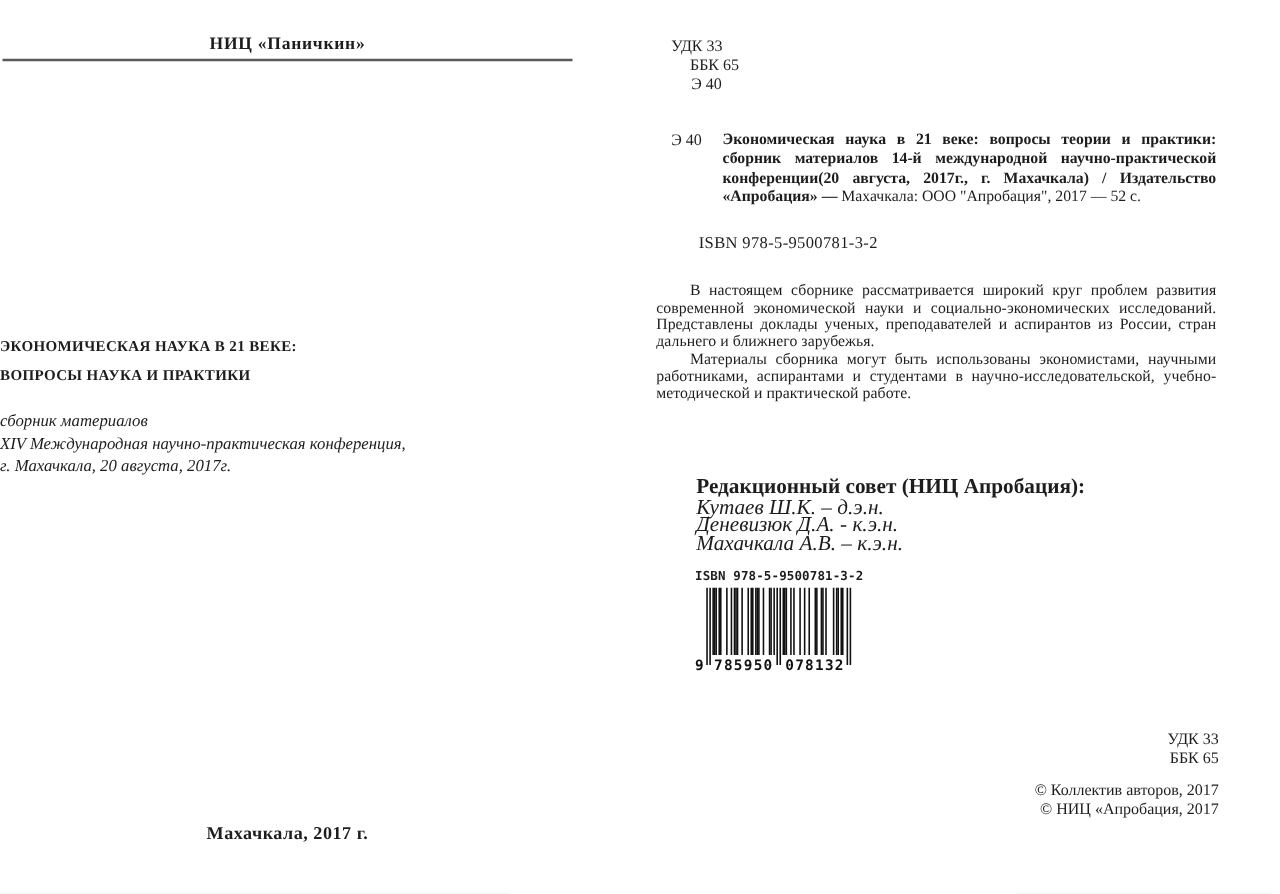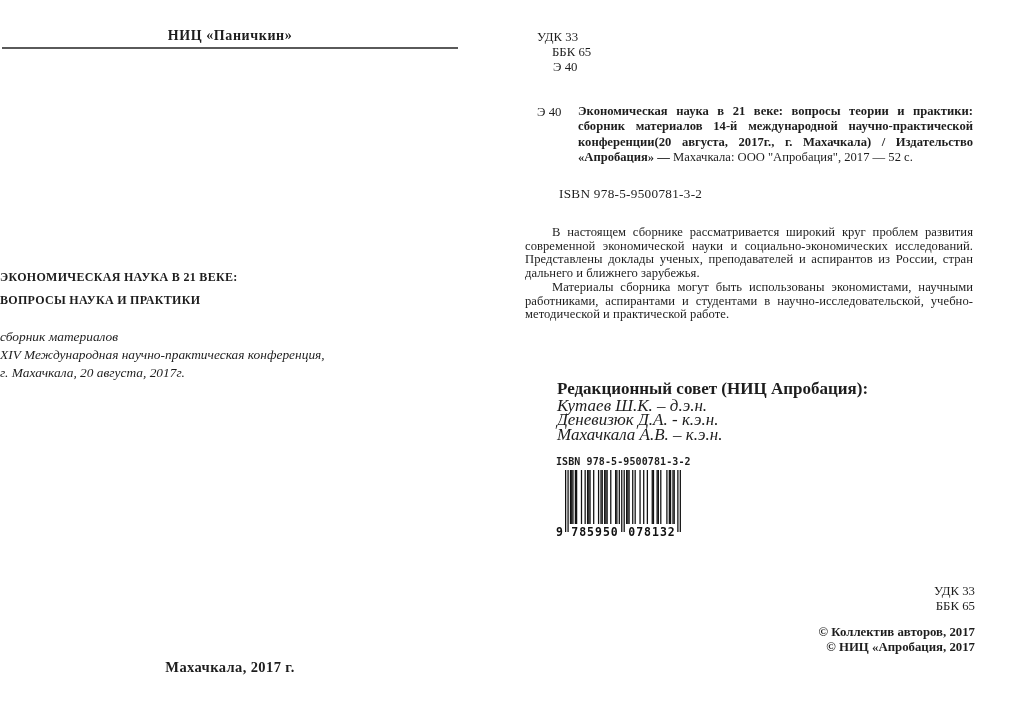--- a/index.html
+++ b/index.html
@@ -69,21 +69,21 @@
   .barcode-svg text {
     font-family: "DejaVu Sans Mono", monospace;
     font-size: 11.5px; font-weight: bold; fill: #111; letter-spacing: 1px;
   }
   .codes-bottom {
     position: absolute; right: 49px; top: 584px;
     text-align: right; font-size: 12.8px; line-height: 15px;
   }
   .copyright {
     position: absolute; right: 49px; top: 625px;
-    text-align: right; font-size: 12.8px; line-height: 14.8px; font-weight: bold;
+    text-align: right; font-size: 12.8px; line-height: 14.8px;
   }
 </style>
 </head>
 <body>
 
 <div class="sheet">
 
   <section class="page-left">
 
     <div class="pub-header">

